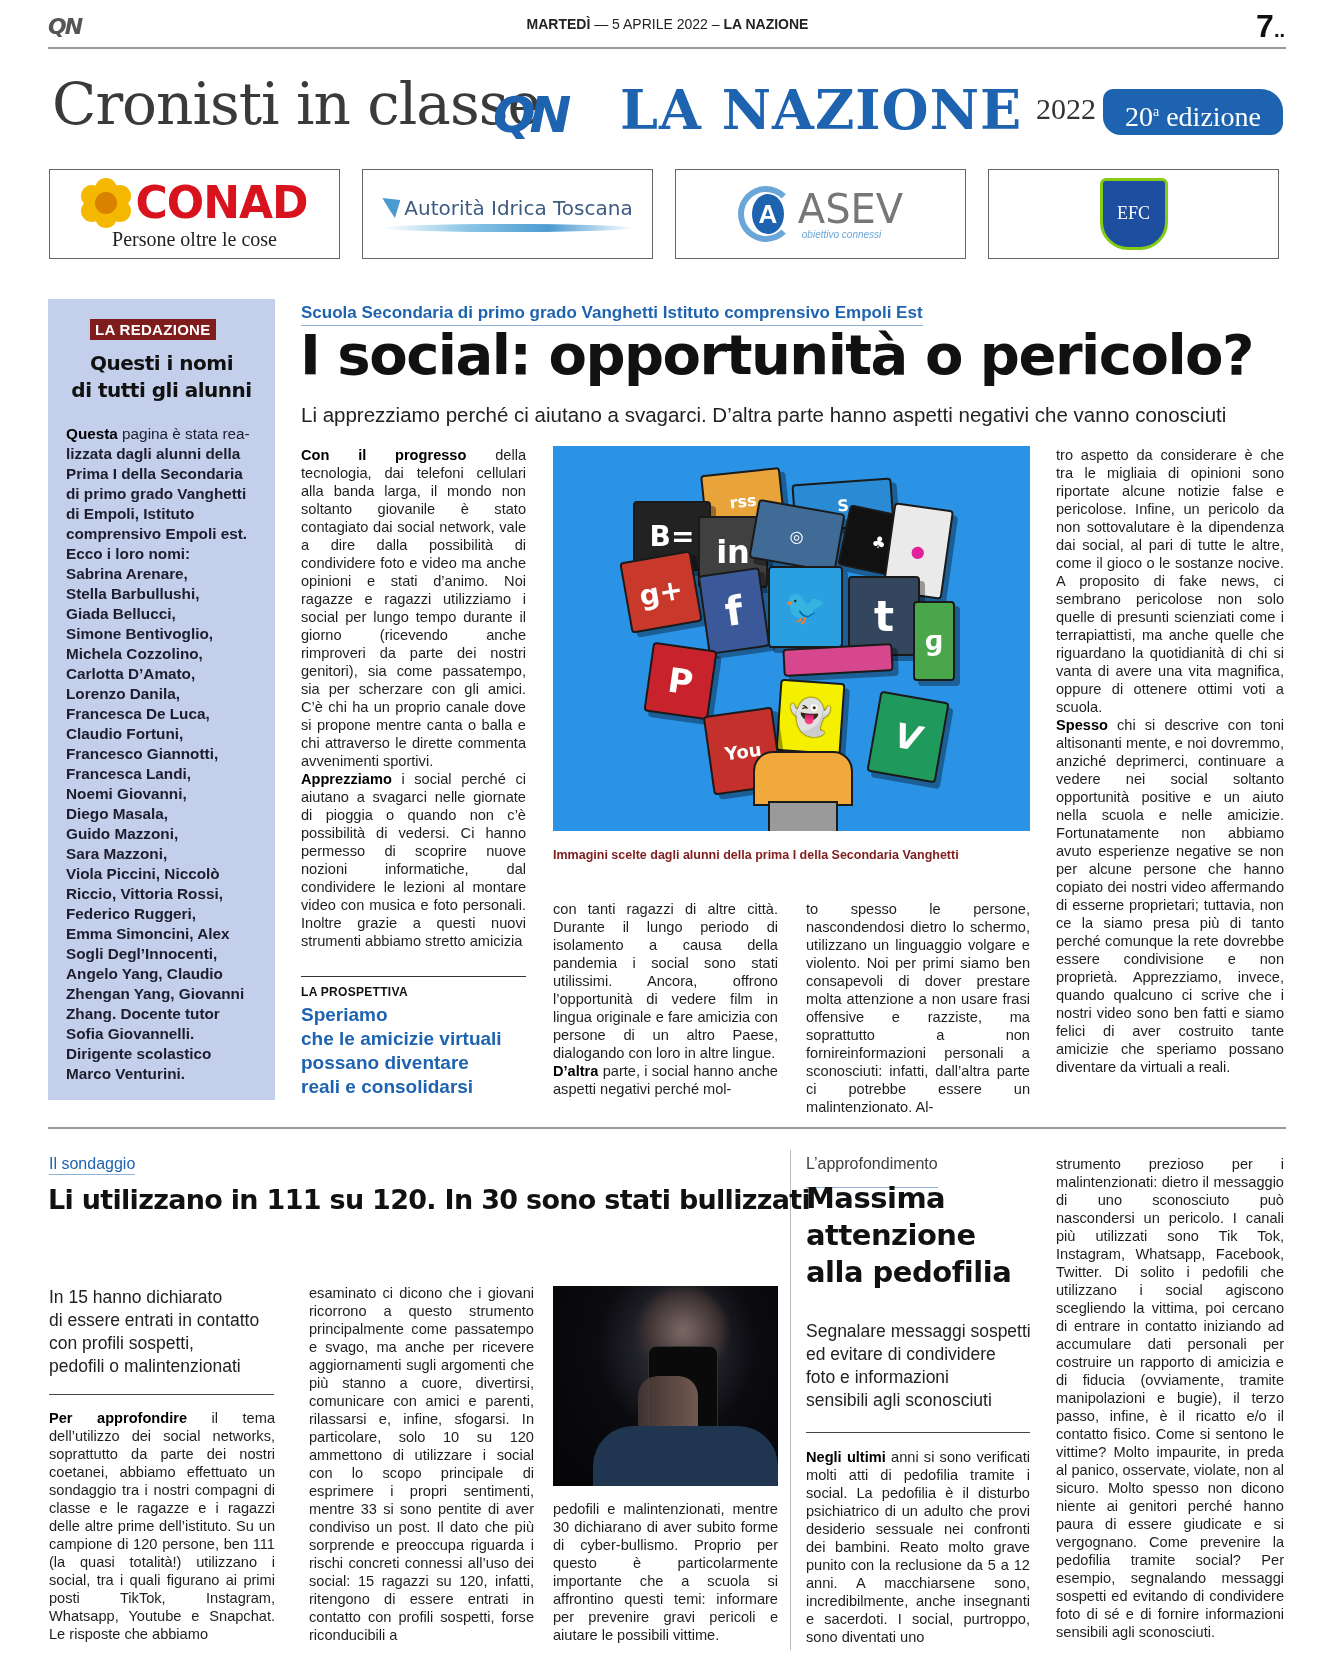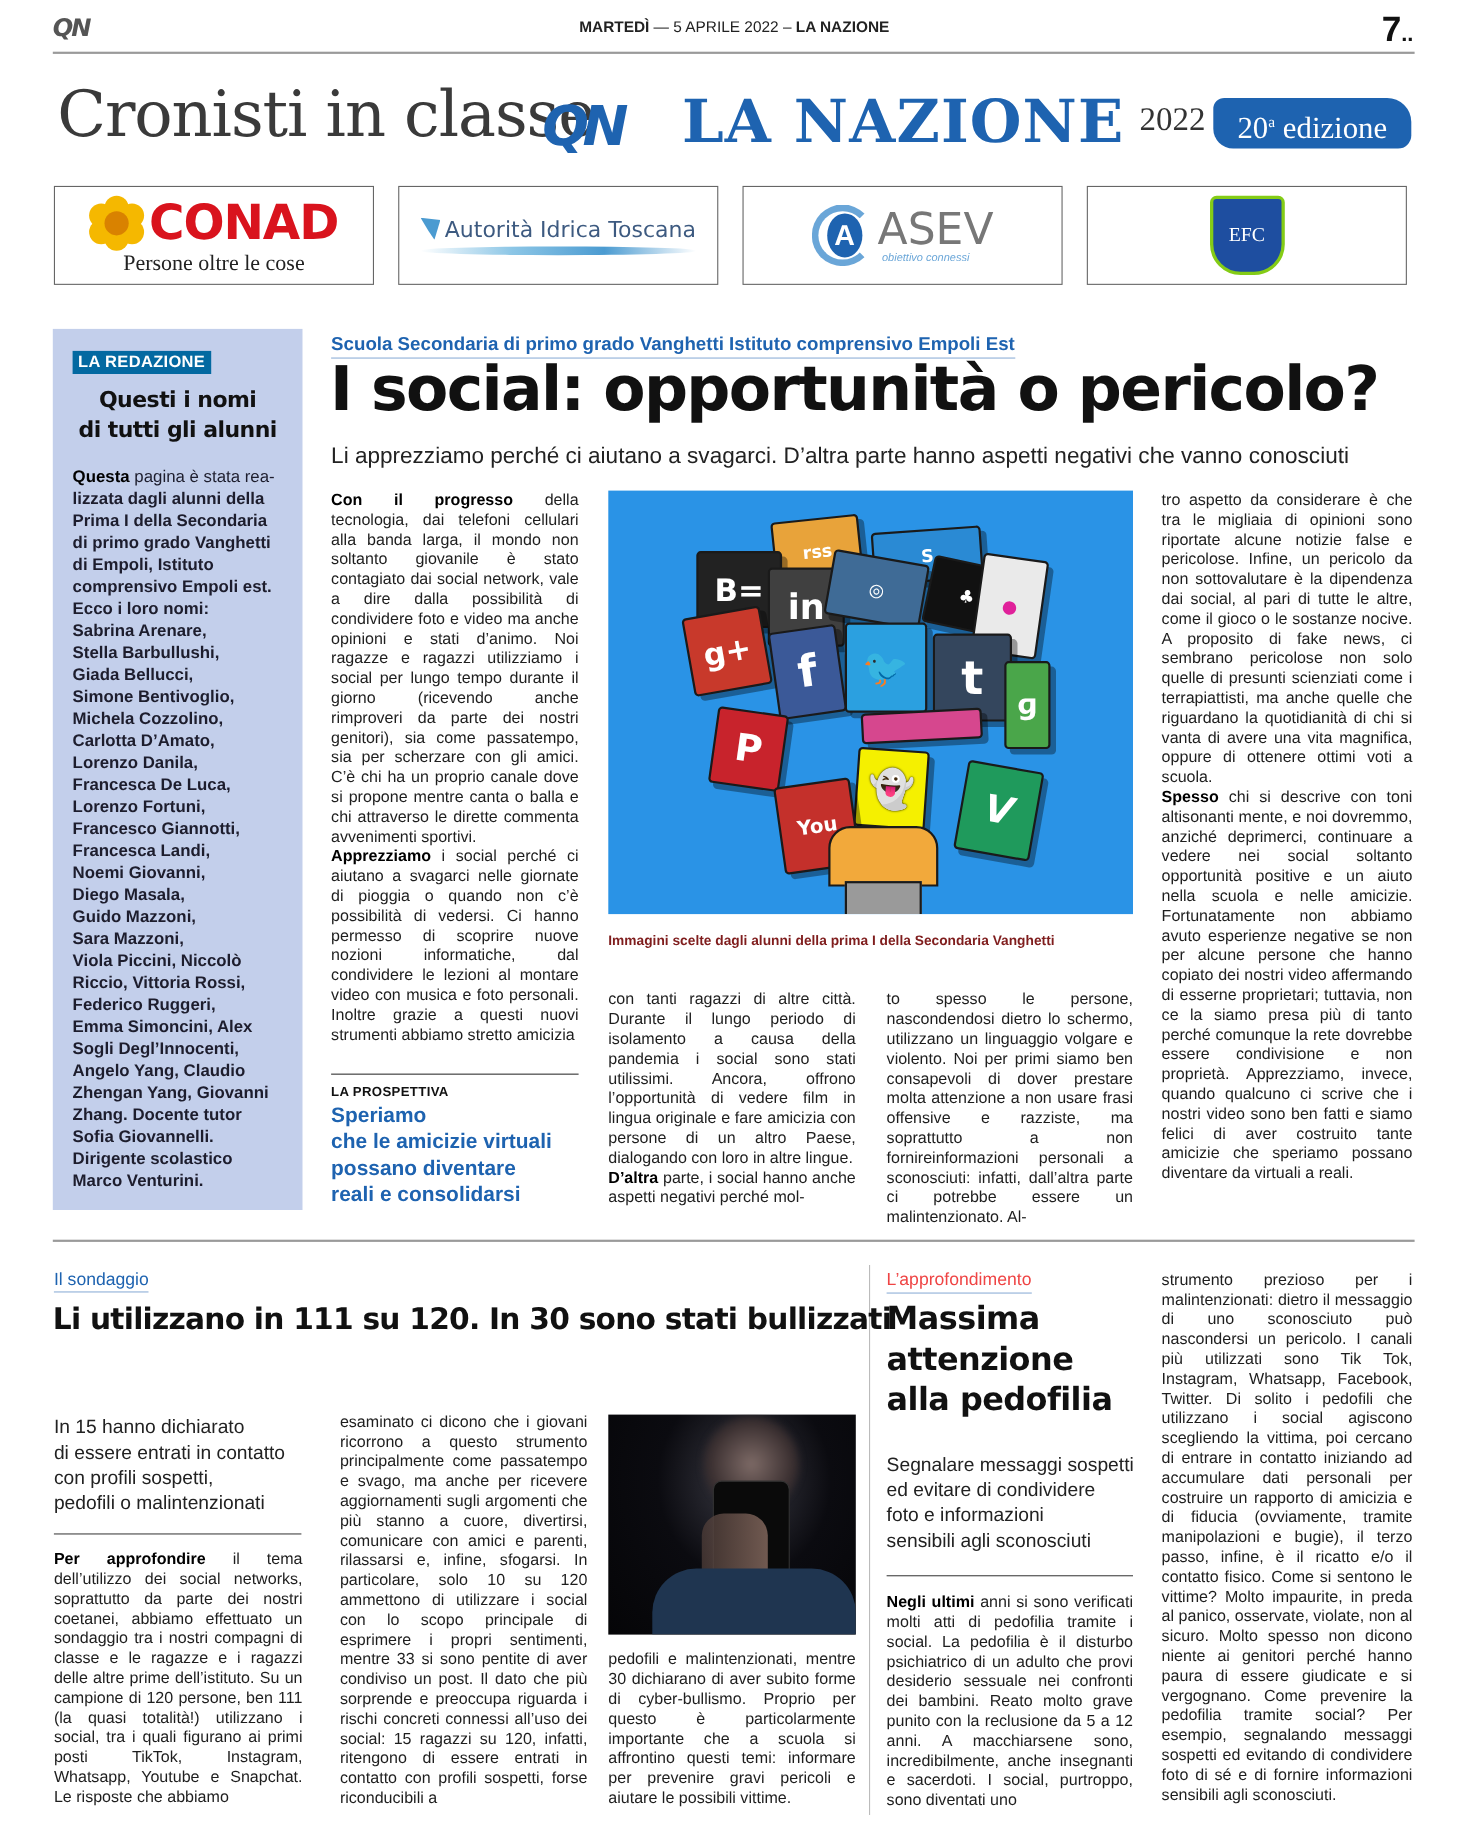--- a/index.html
+++ b/index.html
@@ -31,21 +31,21 @@
   .ait { font-family: "DejaVu Sans", sans-serif; font-size: 20px; color: #3d5a80; }
   .ait-waves { height: 8px; margin-top: 4px; background: linear-gradient(90deg, transparent, #8cc6e6, #4b9bd1, transparent); border-radius: 50%; }
   .asev-circle { width: 56px; height: 56px; border-radius: 50%; border: 6px solid #6aa6d8; border-right-color: transparent; position: relative; }
   .asev-circle::after { content: "A"; position: absolute; left: 8px; top: 2px; width: 32px; height: 40px; background: #1e63b0; color: #fff; border-radius: 50%; font-weight: bold; font-size: 26px; text-align: center; line-height: 40px; }
   .asev-word { font-family: "DejaVu Sans", sans-serif; font-size: 40px; color: #777; margin-left: 4px; line-height: 40px; }
   .asev-tag { font-size: 10px; color: #6aa6d8; font-style: italic; margin-left: 8px; }
   .empoli-shield { width: 68px; height: 72px; background: #1e4ea0; border-radius: 6px 6px 28px 28px; border: 3px solid #84cc16; color: #fff; font-family: "Liberation Serif", serif; font-size: 30px; text-align: center; line-height: 64px; }
 
   
   .sidebar { left: 48px; top: 299px; width: 227px; height: 801px; background: #c3cfeb; padding: 20px 18px; }
-  .badge { display: inline-block; background: #0369a1; color: #fff; font-weight: bold; font-size: 15px; padding: 2px 5px; letter-spacing: 0.3px; }
+  .badge { display: inline-block; background: #7f1d1d; color: #fff; font-weight: bold; font-size: 15px; padding: 2px 5px; letter-spacing: 0.3px; margin-left: 24px; }
   .side-title { font-family: "DejaVu Sans", sans-serif; font-weight: bold; font-size: 20px; line-height: 27px; margin-top: 10px; color: #111; letter-spacing: -0.5px; text-align: center; }
   .side-body { margin-top: 20px; font-size: 15.3px; line-height: 20px; font-weight: bold; color: #1d1d2d; }
   .side-body b { font-weight: 900; color: #000; }
   .side-line { display: block; white-space: nowrap; }
 
   
   .kicker { left: 301px; top: 303px; font-size: 17px; font-weight: bold; color: #1e63b0; border-bottom: 1px solid #8fb0d8; padding-bottom: 2px; }
   .headline { left: 300px; top: 322px; font-family: "DejaVu Sans", sans-serif; font-weight: bold; font-size: 56px; color: #111; letter-spacing: -1.5px; }
   .subhead { left: 301px; top: 403px; font-size: 20.5px; color: #222; }
   .col { font-size: 14.6px; line-height: 18px; color: #1e1e1e; text-align: justify; }
@@ -73,21 +73,21 @@
   .kicker2 { left: 49px; top: 1155px; font-size: 16px; color: #1e63b0; border-bottom: 1px solid #8fb0d8; padding-bottom: 1px; }
   .head2 { left: 48px; top: 1182px; font-family: "DejaVu Sans", sans-serif; font-weight: bold; font-size: 27px; line-height: 36px; color: #111; letter-spacing: -0.7px; }
   .sub2 { left: 49px; top: 1286px; width: 230px; font-size: 17.5px; line-height: 23px; color: #222; }
   .rule2 { left: 49px; top: 1394px; width: 225px; height: 1px; background: #444; }
   .l1 { left: 49px; top: 1409px; width: 226px; }
   .l2 { left: 309px; top: 1284px; width: 225px; }
   .photo2 { left: 553px; top: 1286px; width: 225px; height: 200px; background: radial-gradient(ellipse at 55% 30%, #3a3a44 0%, #0b0b10 45%, #050507 100%); overflow: hidden; }
   .l3 { left: 553px; top: 1500px; width: 225px; }
 
   
-  .kicker3 { left: 806px; top: 1155px; font-size: 16px; color: #ef4444; border-bottom: 1px solid #8fb0d8; padding-bottom: 2px; }
+  .kicker3 { left: 806px; top: 1155px; font-size: 16px; color: #404040; border-bottom: 1px solid #8fb0d8; padding-bottom: 14px; }
   .head3 { left: 806px; top: 1180px; font-family: "DejaVu Sans", sans-serif; font-weight: bold; font-size: 29px; line-height: 37px; color: #111; letter-spacing: -0.5px; }
   .sub3 { left: 806px; top: 1320px; width: 225px; font-size: 17.5px; line-height: 23px; color: #222; }
   .rule3 { left: 806px; top: 1432px; width: 224px; height: 1px; background: #444; }
   .r1 { left: 806px; top: 1448px; width: 224px; }
   .r2 { left: 1056px; top: 1155px; width: 228px; }
 </style>
 </head>
 <body>
 
 <div class="abs qn-small">QN</div>
@@ -161,21 +161,21 @@
       <span class="side-line">comprensivo Empoli est.</span>
       <span class="side-line">Ecco i loro nomi:</span>
       <span class="side-line">Sabrina Arenare,</span>
       <span class="side-line">Stella Barbullushi,</span>
       <span class="side-line">Giada Bellucci,</span>
       <span class="side-line">Simone Bentivoglio,</span>
       <span class="side-line">Michela Cozzolino,</span>
       <span class="side-line">Carlotta D’Amato,</span>
       <span class="side-line">Lorenzo Danila,</span>
       <span class="side-line">Francesca De Luca,</span>
-      <span class="side-line">Lorenzo Fortuni,</span>
+      <span class="side-line">Claudio Fortuni,</span>
       <span class="side-line">Francesco Giannotti,</span>
       <span class="side-line">Francesca Landi,</span>
       <span class="side-line">Noemi Giovanni,</span>
       <span class="side-line">Diego Masala,</span>
       <span class="side-line">Guido Mazzoni,</span>
       <span class="side-line">Sara Mazzoni,</span>
       <span class="side-line">Viola Piccini, Niccolò</span>
       <span class="side-line">Riccio, Vittoria Rossi,</span>
       <span class="side-line">Federico Ruggeri,</span>
       <span class="side-line">Emma Simoncini, Alex</span>

